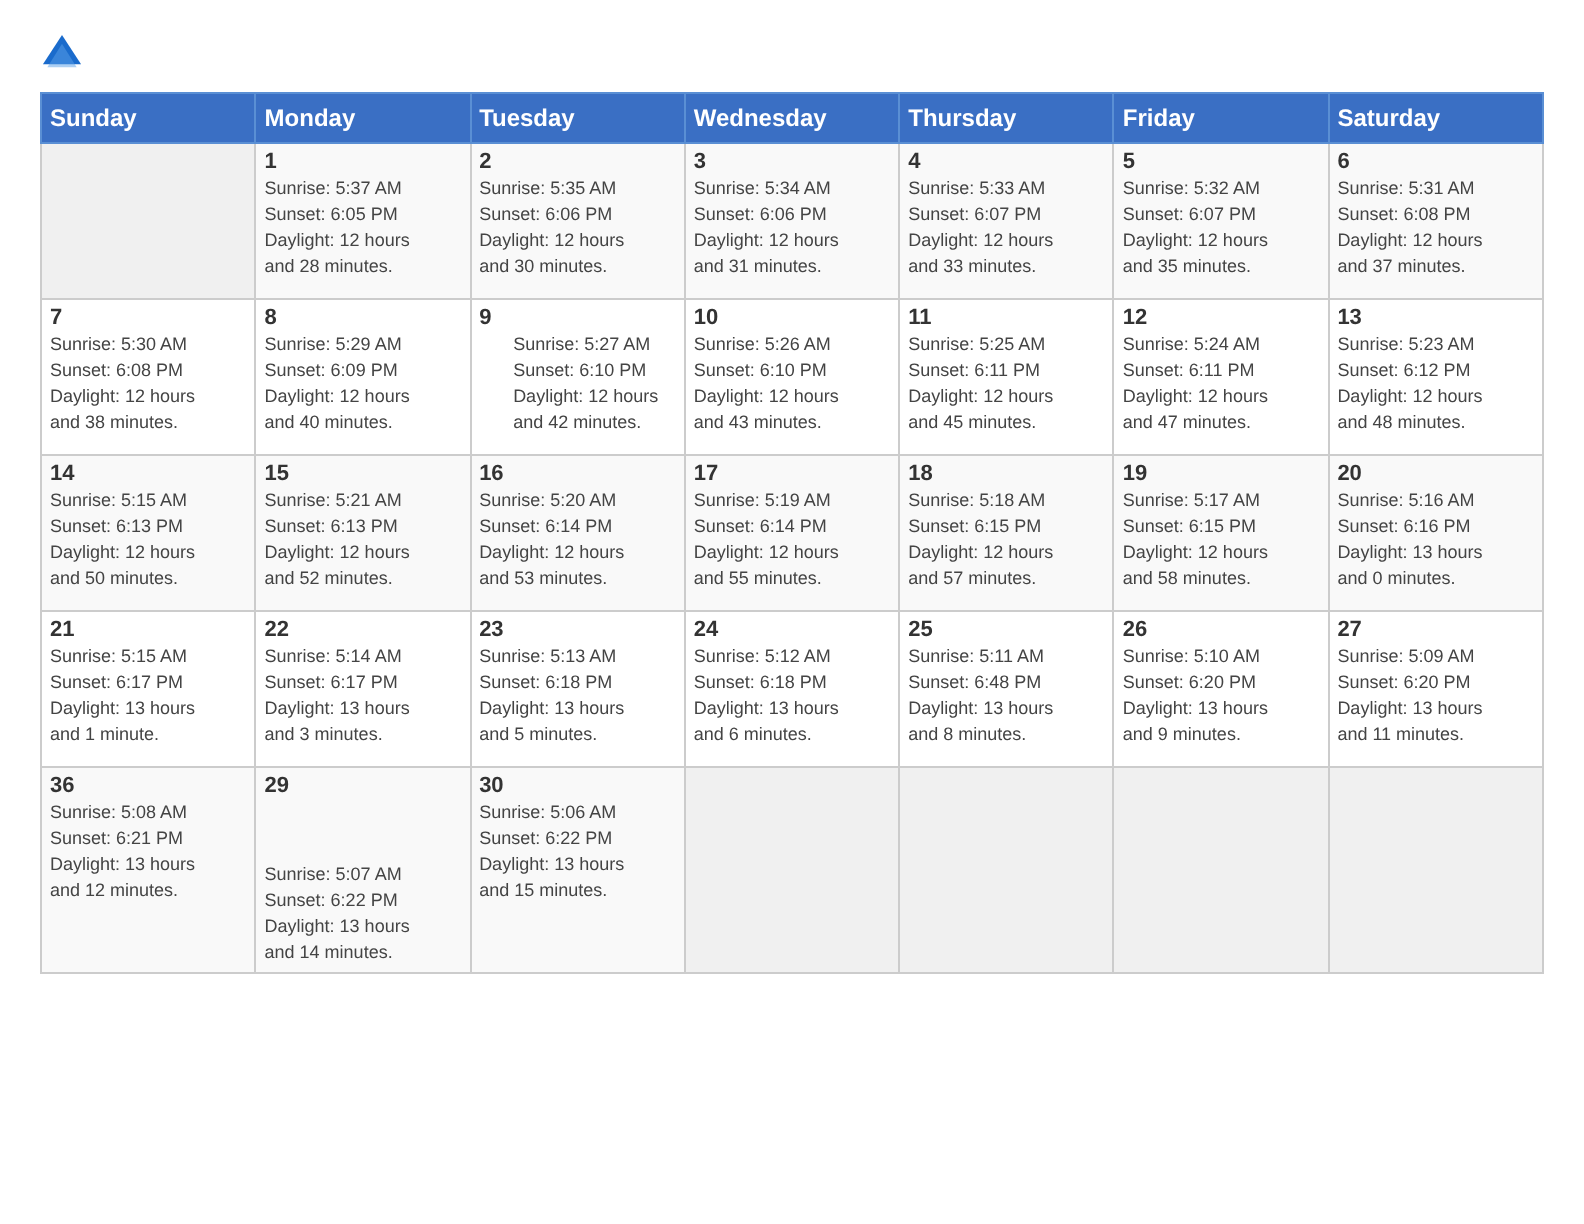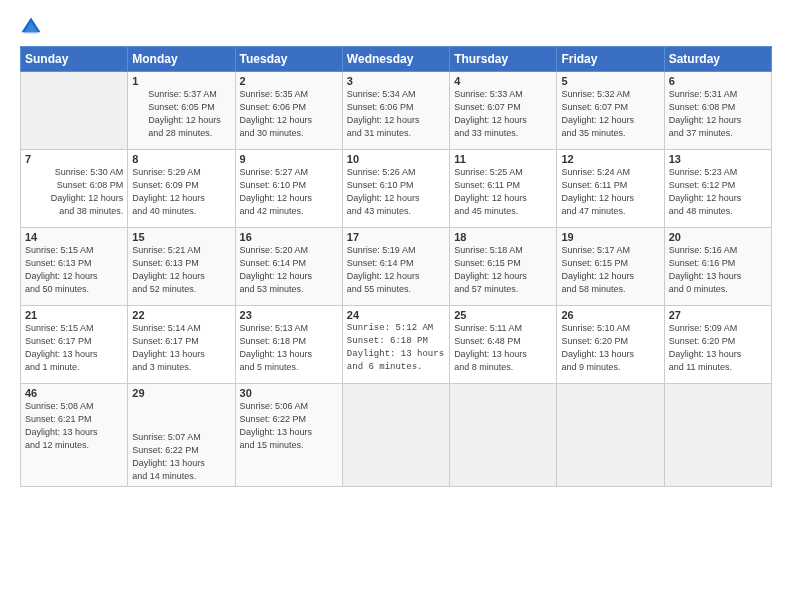--- a/index.html
+++ b/index.html
@@ -134,21 +134,21 @@
           <th>Thursday</th>
           <th>Friday</th>
           <th>Saturday</th>
         </tr>
     </thead>
     <tbody id="calendar-body">
     <tr>
           <td class="empty-cell"></td>
           <td>
             <span class="day-num">1</span>
-            <div class="cell-text" style="white-space: pre-line; margin-left: 16px;">Sunrise: 5:37 AM
+            <div class="cell-text" style="white-space: pre-line;">Sunrise: 5:37 AM
 Sunset: 6:05 PM
 Daylight: 12 hours
 and 28 minutes.</div>
           </td>
           <td>
             <span class="day-num">2</span>
             <div class="cell-text" style="white-space: pre-line;">Sunrise: 5:35 AM
 Sunset: 6:06 PM
 Daylight: 12 hours
 and 30 minutes.</div>
@@ -178,35 +178,35 @@
             <span class="day-num">6</span>
             <div class="cell-text" style="white-space: pre-line;">Sunrise: 5:31 AM
 Sunset: 6:08 PM
 Daylight: 12 hours
 and 37 minutes.</div>
           </td>
         </tr>
         <tr>
           <td>
             <span class="day-num">7</span>
-            <div class="cell-text" style="white-space: pre-line; text-align: right;">Sunrise: 5:30 AM
+            <div class="cell-text" style="white-space: pre-line;">Sunrise: 5:30 AM
 Sunset: 6:08 PM
 Daylight: 12 hours
 and 38 minutes.</div>
           </td>
           <td>
             <span class="day-num">8</span>
             <div class="cell-text" style="white-space: pre-line;">Sunrise: 5:29 AM
 Sunset: 6:09 PM
 Daylight: 12 hours
 and 40 minutes.</div>
           </td>
           <td>
             <span class="day-num">9</span>
-            <div class="cell-text" style="white-space: pre-line;">Sunrise: 5:27 AM
+            <div class="cell-text" style="white-space: pre-line; margin-left: 17px;">Sunrise: 5:27 AM
 Sunset: 6:10 PM
 Daylight: 12 hours
 and 42 minutes.</div>
           </td>
           <td>
             <span class="day-num">10</span>
             <div class="cell-text" style="white-space: pre-line;">Sunrise: 5:26 AM
 Sunset: 6:10 PM
 Daylight: 12 hours
 and 43 minutes.</div>
@@ -301,21 +301,21 @@
           </td>
           <td>
             <span class="day-num">23</span>
             <div class="cell-text" style="white-space: pre-line;">Sunrise: 5:13 AM
 Sunset: 6:18 PM
 Daylight: 13 hours
 and 5 minutes.</div>
           </td>
           <td>
             <span class="day-num">24</span>
-            <div class="cell-text" style="white-space: pre-line; font-family: Liberation Mono, monospace;">Sunrise: 5:12 AM
+            <div class="cell-text" style="white-space: pre-line;">Sunrise: 5:12 AM
 Sunset: 6:18 PM
 Daylight: 13 hours
 and 6 minutes.</div>
           </td>
           <td>
             <span class="day-num">25</span>
             <div class="cell-text" style="white-space: pre-line;">Sunrise: 5:11 AM
 Sunset: 6:48 PM
 Daylight: 13 hours
 and 8 minutes.</div>
@@ -330,21 +330,21 @@
           <td>
             <span class="day-num">27</span>
             <div class="cell-text" style="white-space: pre-line;">Sunrise: 5:09 AM
 Sunset: 6:20 PM
 Daylight: 13 hours
 and 11 minutes.</div>
           </td>
         </tr>
         <tr>
           <td>
-            <span class="day-num">46</span>
+            <span class="day-num">36</span>
             <div class="cell-text" style="white-space: pre-line;">Sunrise: 5:08 AM
 Sunset: 6:21 PM
 Daylight: 13 hours
 and 12 minutes.</div>
           </td>
           <td>
             <span class="day-num">29</span>
             <div class="cell-text" style="white-space: pre-line; margin-top: 32px;">Sunrise: 5:07 AM
 Sunset: 6:22 PM
 Daylight: 13 hours

